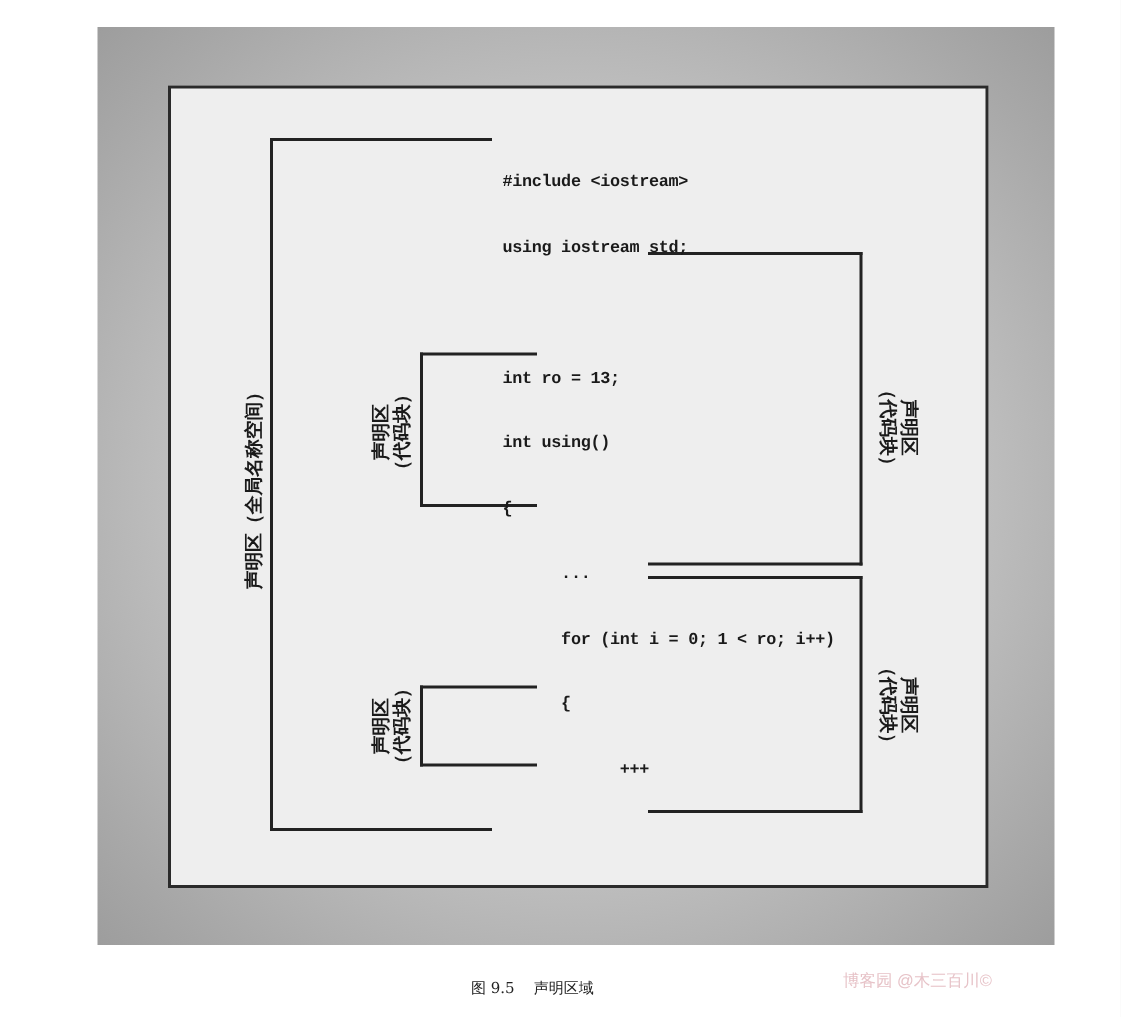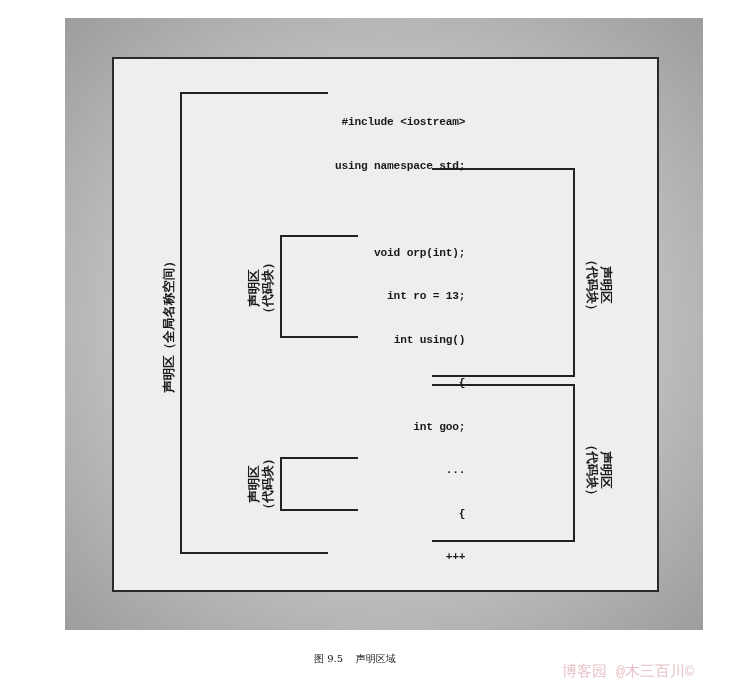--- a/index.html
+++ b/index.html
@@ -14,63 +14,62 @@
   }
   .bracket { position:absolute; border:2px solid #222; box-sizing:border-box; }
   .bracket.left { border-right:none; }
   .bracket.right { border-left:none; }
   .code {
     position:absolute; left:335px; top:86px;
     font-family:"Liberation Mono", "DejaVu Sans Mono", monospace;
     font-size:11.2px; font-weight:bold; color:#1a1a1a;
     line-height:14.5px; white-space:pre; letter-spacing:-0.2px;
   }
-  .code .line { display:block; height:14.5px;text-align:right; }
+  .code .line { display:block; height:14.5px; }
   .vlabel {
     position:absolute; font-family:"DejaVu Sans", sans-serif; font-weight:bold;
     color:#1a1a1a; font-size:12.5px; white-space:nowrap; line-height:14px;
   }
   .vlabel.ccw { transform:rotate(-90deg); transform-origin:center center; }
   .vlabel.cw { transform:rotate(90deg); transform-origin:center center; }
   .vlabel .l { display:block; text-align:center; }
   .caption {
     position:absolute; left:314px; top:652px; font-family:"DejaVu Serif", serif;
     font-size:10px; color:#222; white-space:pre;
   }
   .watermark {
-    position:absolute; left:562px; top:662px; font-family:Liberation Mono, monospace;
-    font-size:15px; color:#e7c3c8; white-space:nowrap;
+    position:absolute; left:562px; top:646px; font-family:Liberation Sans, sans-serif;
+    font-size:11px; color:#e7c3c8; white-space:nowrap;
   }
 </style>
 </head>
 <body>
 
 <div class="frame-shadow"></div>
 <div class="inner-box"></div>
 
 <div class="bracket left" style="left:180px; top:92px; width:148px; height:462px;"></div>
 
 <div class="bracket left" style="left:280px; top:235px; width:78px; height:103px;"></div>
 
 <div class="bracket left" style="left:280px; top:457px; width:78px; height:54px;"></div>
 
 <div class="bracket right" style="left:432px; top:168px; width:143px; height:209px;"></div>
 
 <div class="bracket right" style="left:432px; top:384px; width:143px; height:158px;"></div>
 
 <div class="code">
   <span class="line">#include &lt;iostream&gt;</span>
-  <span class="line">using namespace std;</span>
+  <span class="line">using iostream std;</span>
   <span class="line"></span>
-  <span class="line">void orp(int);</span>
   <span class="line">int ro = 13;</span>
   <span class="line">int using()</span>
   <span class="line">{</span>
-  <span class="line">      int goo;</span>
   <span class="line">      ...</span>
+  <span class="line">      for (int i = 0; 1 &lt; ro; i++)</span>
   <span class="line">      {</span>
   <span class="line">            +++</span>
   
   
   
   
   
   
   
   

